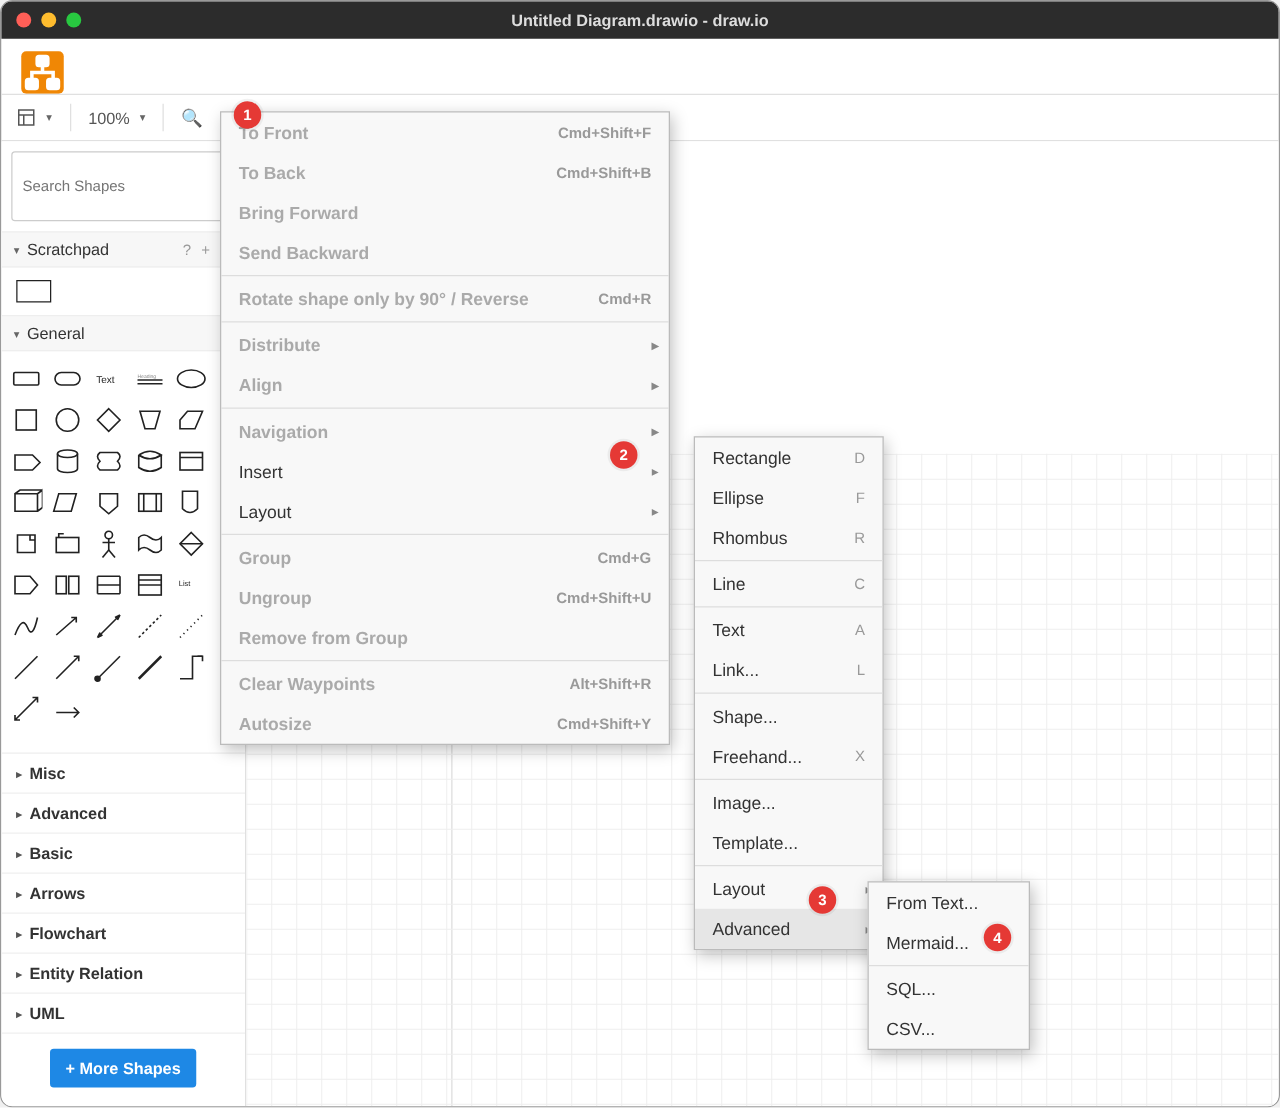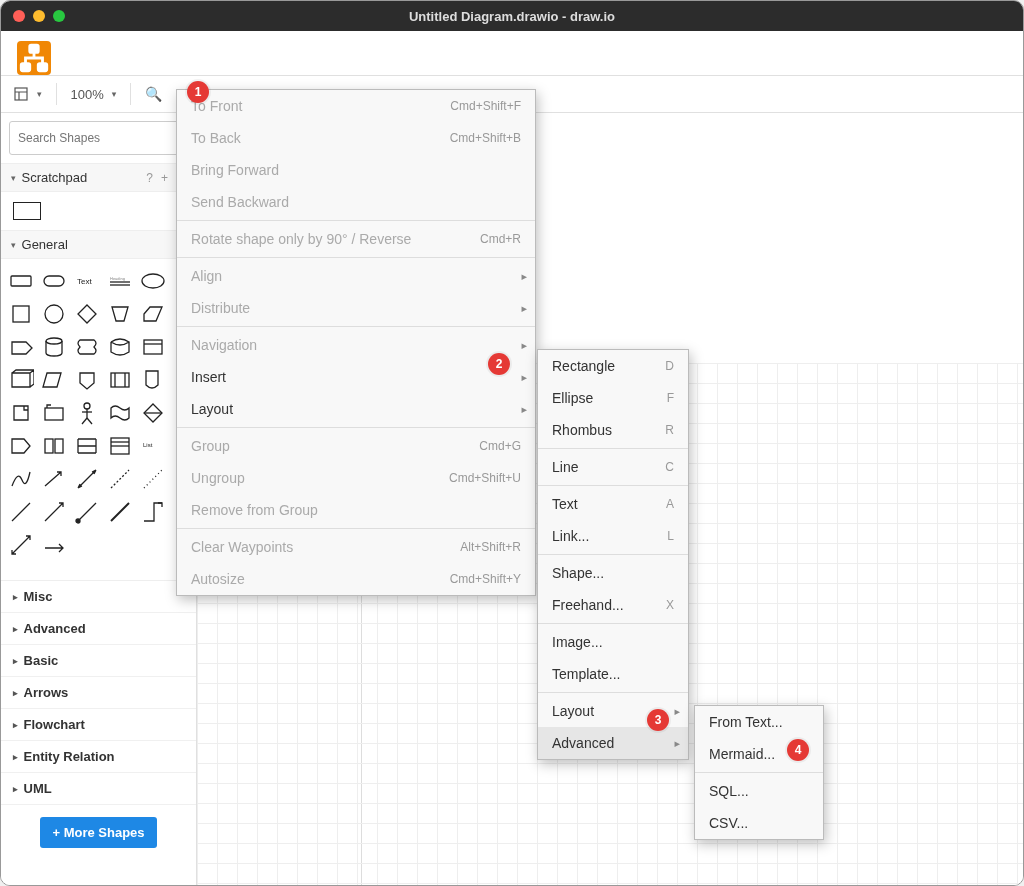--- a/index.html
+++ b/index.html
@@ -20,42 +20,42 @@
 .menuitem { font-size: 14px; color: #333; padding: 4px 8px; cursor: default; }
 .save-chip { background: #f7d2d2; color: #c62828; font-size: 13px; padding: 5px 10px; border-radius: 3px; display: flex; align-items: center; gap: 6px; border:1px solid #e0a0a0;}
 .toolbar-row { height: 38px; border-top: 1px solid #e0e0e0; border-bottom: 1px solid #e0e0e0; display: flex; align-items: center; padding: 0 12px; gap: 14px; color: #555; font-size: 13px; }
 .toolbar-sep { width: 1px; height: 22px; background: #e0e0e0; }
 .zoom-ctl, .view-ctl { display: flex; align-items: center; gap: 4px; }
 .caret::after { content: "▾"; font-size: 9px; color: #666; margin-left: 4px; }
 .mag-icon { font-size: 14px; }
 .main { flex: 1; display: flex; overflow: hidden; }
 .sidebar { width: 196px; border-right: 1px solid #e0e0e0; display: flex; flex-direction: column; font-size: 13px; color: #333; background: #fff; }
 .search-wrap { padding: 8px; }
-.search-input { width: 100%; border: 1px solid #ccc; border-radius: 3px; padding: 9px 8px; font-size: 12px; }
+.search-input { width: 100%; border: 1px solid #ccc; border-radius: 3px; padding: 20px 8px; font-size: 12px; }
 .sp-row { padding: 6px 10px; border-top: 1px solid #eee; border-bottom: 1px solid #eee; display: flex; align-items: center; gap: 6px; background: #f7f7f7; }
 .sp-caret { font-size: 9px; color: #666; }
 .sp-icons { margin-left: auto; display: flex; gap: 8px; color: #999; font-size: 12px; }
 .scratch-body { padding: 10px 12px; }
 .scratch-shape { width: 28px; height: 18px; border: 1.5px solid #222; background: #fff; }
 .palette { display: flex; flex-wrap: wrap; padding: 6px 4px; gap: 2px; }
 .cell { width: 31px; height: 31px; display: flex; align-items: center; justify-content: center; }
 .cell svg { width: 26px; height: 26px; }
 .cat-list { border-top: 1px solid #eee; }
 .cat-item { padding: 8px 12px; border-bottom: 1px solid #f0f0f0; display: flex; align-items: center; gap: 6px; font-weight: 600; font-size: 13px; color: #333; }
 .cat-caret { font-size: 9px; color: #555; }
 .more-shapes { margin: 12px auto; display: block; background: #1e88e5; color: #fff; border: none; padding: 8px 12px; border-radius: 3px; font-size: 13px; font-weight: 600; }
 .canvas { flex: 1; position: relative; background: #fff; }
 .canvas-outline { position: absolute; left: 164px; top: 0; right: 0; height: 100%; border-left: 1px solid #ddd; }
 .canvas-grid { position: absolute; left: 0; top: 250px; right: 0; bottom: 0; background-image: linear-gradient(#eee 1px, transparent 1px), linear-gradient(90deg, #eee 1px, transparent 1px); background-size: 20px 20px; }
 .dropdown { position: absolute; background: #f8f8f8; border: 1px solid #bbb; box-shadow: 2px 4px 12px rgba(0,0,0,0.25); font-size: 14px; color: #333; }
 .dd-arrange { left: 175px; top: 88px; width: 360px; }
-.dd-insert { left: 536px; top: 348px; width: 152px; }
+.dd-insert { left: 554px; top: 348px; width: 152px; }
 .dd-advanced { left: 693px; top: 704px; width: 130px; }
 .dd-item { padding: 8px 14px; display: flex; align-items: center; position: relative; }
-.dd-item.disabled { color: #aaa; }
+.dd-item.disabled { color: #aaa; font-weight: bold; }
 .dd-sep { height: 1px; background: #ddd; margin: 2px 0; }
 .dd-sc { margin-left: auto; font-size: 12px; color: #999; }
 .dd-sub::after { content: "▸"; position: absolute; right: 8px; color: #888; font-size: 11px; }
 .dd-item.highlight { background: #e6e6e6; }
 .badge { position: absolute; width: 22px; height: 22px; border-radius: 50%; background: #e53935; color: #fff; font-size: 12px; font-weight: 700; display: flex; align-items: center; justify-content: center; z-index: 50; box-shadow: 0 0 0 2px rgba(0,0,0,0.05); }
 .b1 { left: 186px; top: 80px; }
 .b2 { left: 487px; top: 352px; }
 .b3 { left: 646px; top: 708px; }
 .b4 { left: 786px; top: 738px; }
 </style>
@@ -406,24 +406,24 @@
       <div class="dd-item disabled">
         <span>Send Backward</span>
       </div>
       <div class="dd-sep"></div>
       <div class="dd-item disabled">
         <span>Rotate shape only by 90° / Reverse</span>
         <span class="dd-sc">Cmd+R</span>
       </div>
       <div class="dd-sep"></div>
       <div class="dd-item disabled dd-sub">
+        <span>Distribute</span>
+      </div>
+      <div class="dd-item disabled dd-sub">
         <span>Align</span>
-      </div>
-      <div class="dd-item disabled dd-sub">
-        <span>Distribute</span>
       </div>
       <div class="dd-sep"></div>
       <div class="dd-item disabled dd-sub">
         <span>Navigation</span>
       </div>
       <div class="dd-item dd-sub">
         <span>Insert</span>
       </div>
       <div class="dd-item dd-sub">
         <span>Layout</span>

